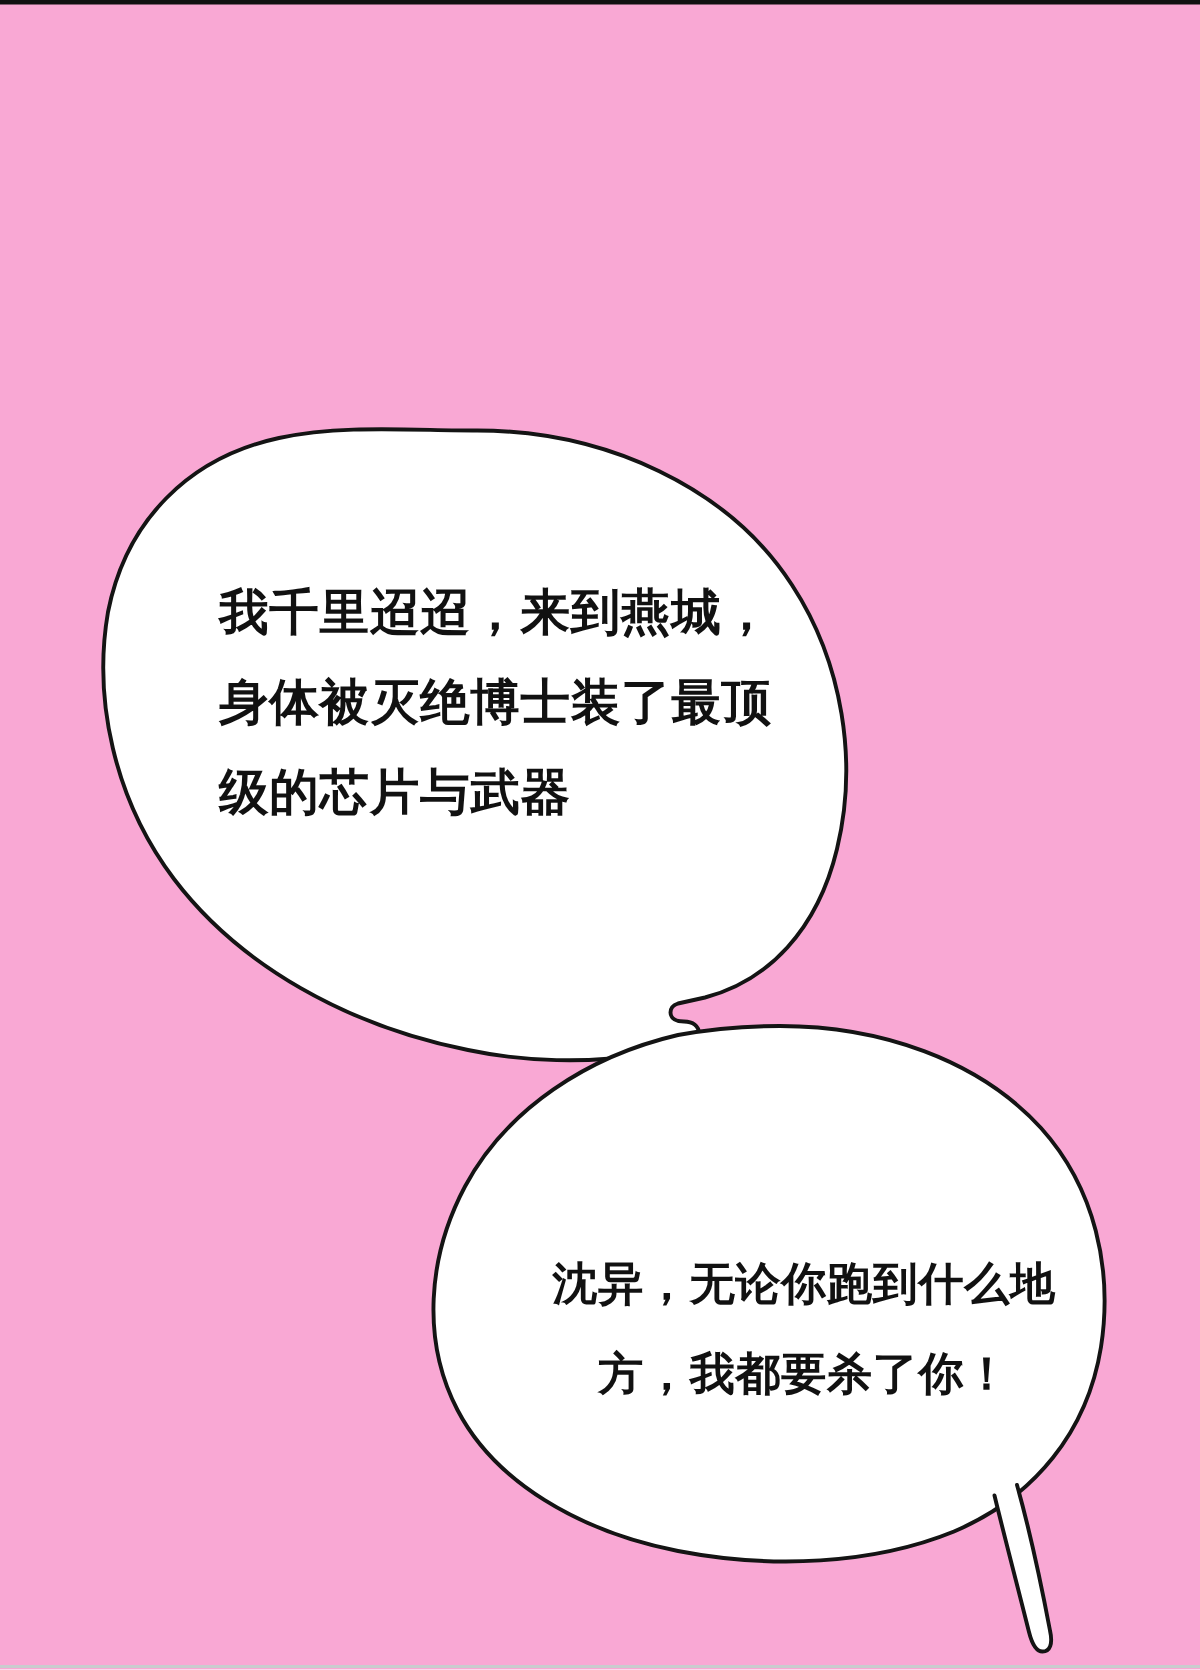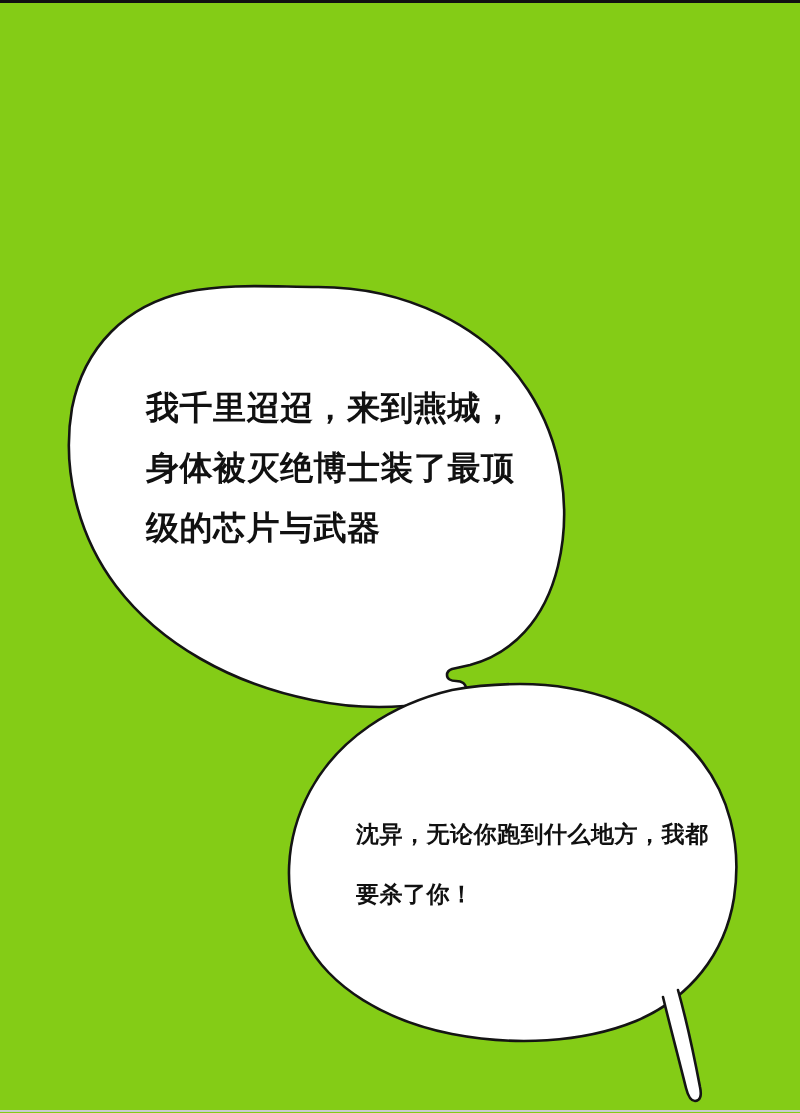--- a/index.html
+++ b/index.html
@@ -8,21 +8,21 @@
     padding: 0;
     background: #ffffff;
   }
   body {
     font-family: "Liberation Sans", "DejaVu Sans", sans-serif;
   }
   #panel {
     position: relative;
     width: 800px;
     height: 1113px;
-    background: #84cc16;
+    background: #f9a8d4;
     overflow: hidden;
   }
   .top-band {
     position: absolute;
     left: 0;
     top: 0;
     width: 800px;
     height: 3px;
     background: #111111;
   }
@@ -59,24 +59,25 @@
   }
   #text-one {
     left: 146px;
     top: 378px;
     width: 380px;
     font-size: 33px;
     line-height: 60px;
   }
   #text-two {
     left: 356px;
-    top: 804px;
+    top: 827px;
     width: 360px;
-    font-size: 23px;
+    font-size: 30px;
     line-height: 60px;
+    text-align: center;
   }
 </style>
 </head>
 <body>
 
 <div id="panel">
 
   <div class="top-band"></div>
 
   <svg id="bubbles" viewBox="0 0 800 1113" xmlns="http://www.w3.org/2000/svg">

